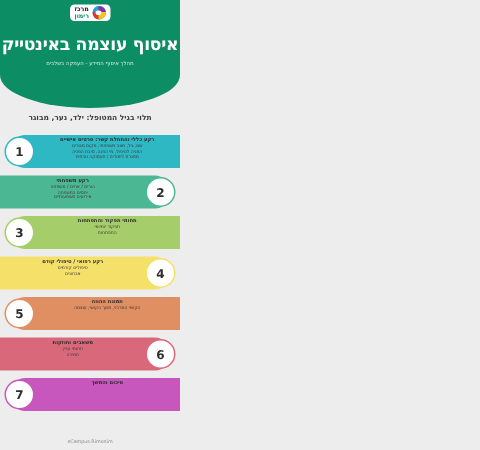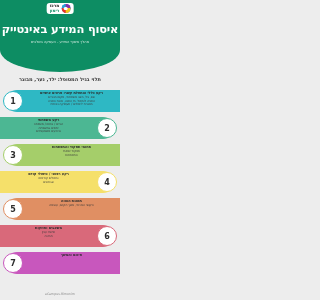--- a/index.html
+++ b/index.html
@@ -165,21 +165,21 @@
           <i class="lm2"></i>
           <i class="lm3"></i>
           <i class="lm4"></i>
         <i class="lm-core"></i>
       </span>
       <span class="logo-text">
         <span class="logo-l1">מרכז</span>
         <span class="logo-l2">רימון</span>
       </span>
     </div>
-    <div class="title">איסוף המידע באינטייק</div>
+    <div class="title">איסוף עוצמה באינטייק</div>
     <div class="subtitle">מהלך איסוף המידע - העמקה בשלבים</div>
   </div>
 
   <div class="section-title">תלוי בגיל המטופל: ילד, נער, מבוגר</div>
 
   <div class="rows" id="rows-container">
       <div class="row left">
         <div class="band" style="background: rgb(46, 184, 196);"></div>
         <div class="circle" style="border: 1.5px solid rgb(46, 184, 196);">1</div>
         <div class="content">

